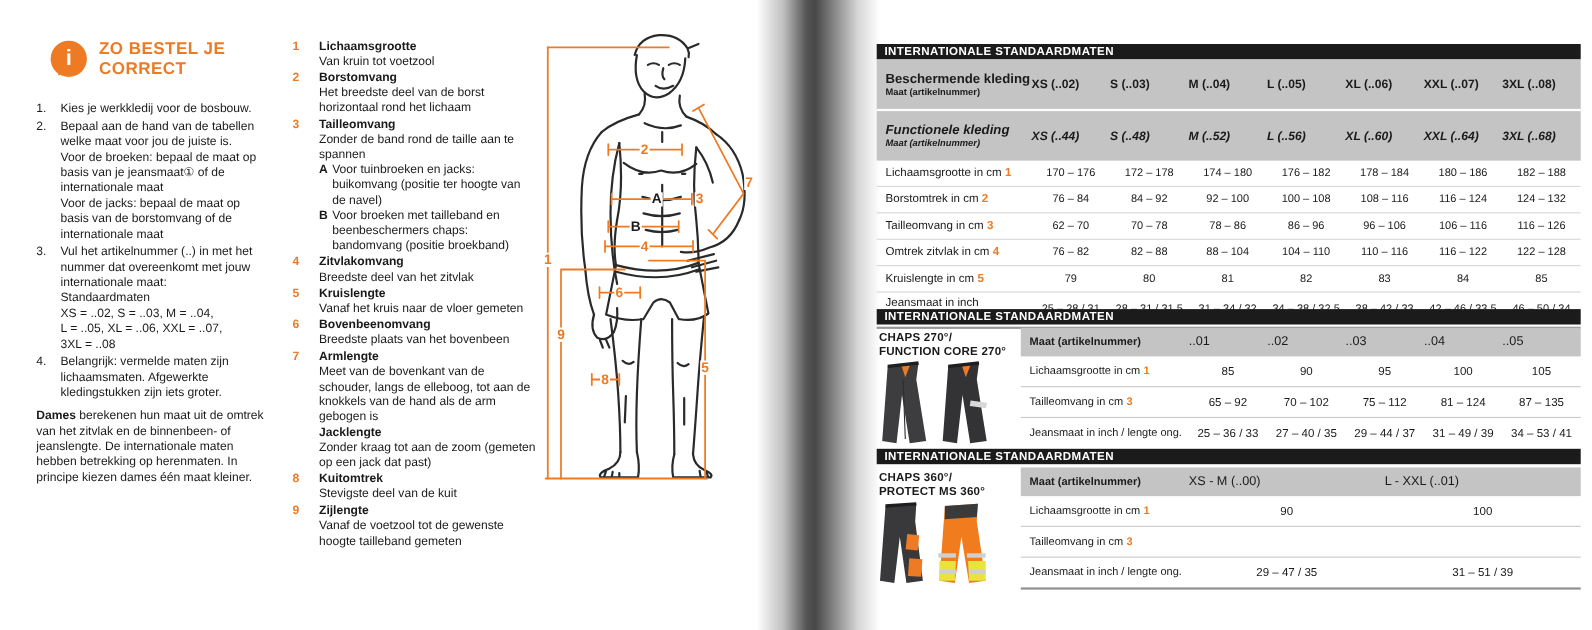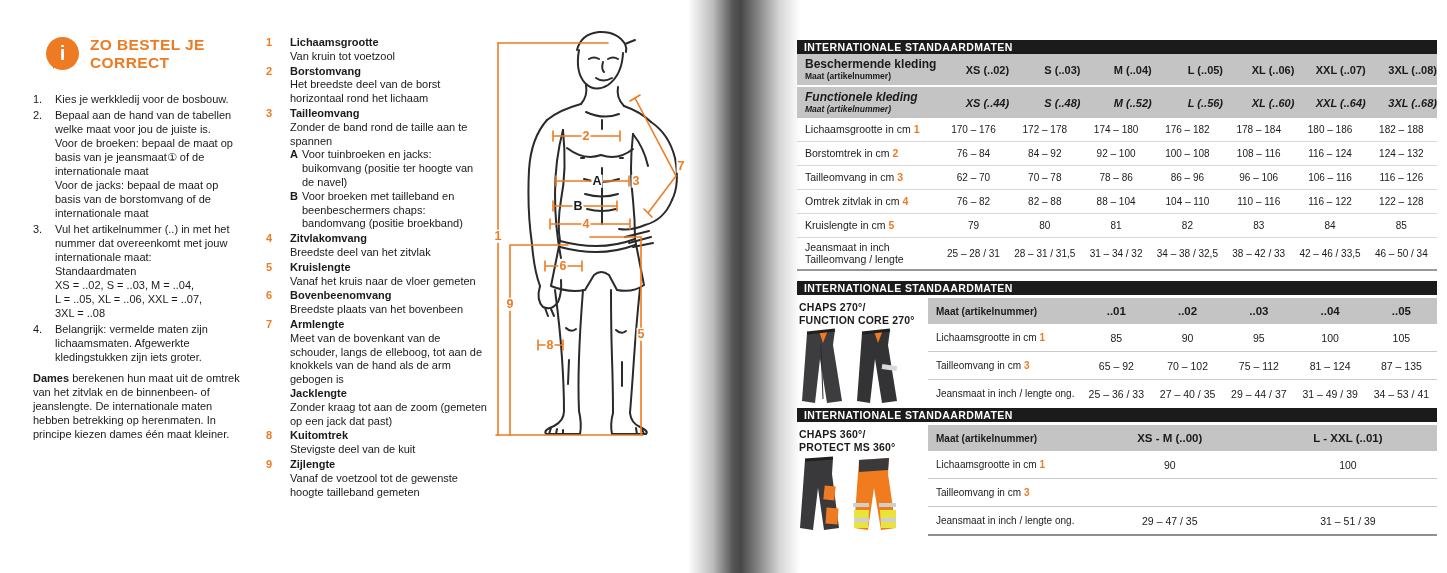--- a/index.html
+++ b/index.html
@@ -41,48 +41,48 @@
   .flp-4{left:103px;top:196px}.flp-5{left:158px;top:306px}.flp-6{left:80px;top:238px}
   .flp-7{left:198px;top:138px}.flp-8{left:67px;top:317px}.flp-9{left:27px;top:276px}
   .flp-A{left:114px;top:153px}.flp-B{left:95px;top:178px}
   
   .rp{position:absolute;left:797px;width:640px;}
   .bar{height:14px;background:#1b1b1b;color:#fff;font-weight:700;font-size:10.5px;
     letter-spacing:.4px;display:flex;align-items:center;padding-left:7px;box-sizing:border-box;}
   
   .t1{top:40px;border-bottom:2px solid #979797;}
   .t1-head{background:#c4c4c4;}
-  .t1-hrow{display:flex;align-items:center;height:31px;}
+  .t1-hrow{display:flex;align-items:center;height:45px;}
   .t1-hrow.second{border-top:2px solid #fff;font-style:italic;}
   .t1-hlabel{width:22%;padding-left:8px;box-sizing:border-box;}
   .t1-hlabel .big{font-weight:700;font-size:12px;line-height:1.05;}
   .t1-hlabel .small{font-weight:700;font-size:8.5px;}
   .t1-hcells{flex:1;display:flex;}
-  .t1-hcell{flex:1;text-align:right;font-weight:700;font-size:11px;}
+  .t1-hcell{flex:1;text-align:left;font-weight:700;font-size:11px;}
   .trow{display:flex;align-items:center;height:23px;border-bottom:1px solid #d8d8d8;}
   .t1-rows .trow:last-child{height:31px;border-bottom:none;}
   .tlabel{width:22%;padding-left:8px;box-sizing:border-box;font-size:10.5px;line-height:1.1;}
   .tlabel2{display:block;}
   .tlabel2:empty{display:none;}
   .ref{color:#ee7b23;font-weight:800;margin-left:3px;}
   .ref:empty{display:none;}
   .tcells{flex:1;display:flex;justify-content:center;}
   .tcell{flex:1;text-align:center;font-size:10px;}
   
   .pt{height:124px;}
   .t2{top:281px;}
   .t3{top:408px;}
   .t3 .pt-grid{border-bottom:2px solid #8f8f8f;}
   .pt-title{position:absolute;left:2px;top:20px;font-weight:800;font-size:10.5px;line-height:1.2;letter-spacing:.2px;}
   .pt-img{position:absolute;left:0;top:40px;width:112px;height:90px;}
   .pt-grid{position:absolute;left:131px;top:17px;width:509px;}
   .pt-hrow{display:flex;background:#c4c4c4;height:26px;align-items:center;}
   .pt-hlabel{width:30%;padding-left:8px;box-sizing:border-box;font-weight:700;font-size:10px;}
   .pt-hcells{flex:1;display:flex;}
-  .pt-hcell{flex:1;text-align:center;font-weight:700;font-size:11.5px;}
+  .pt-hcell{flex:1;text-align:left;font-weight:400;font-size:11.5px;}
   .pt-row{display:flex;height:27px;align-items:center;border-bottom:1px solid #c9c9c9;}
   .pt-rows .pt-row:last-child{border-bottom:none;}
   .pt-label{width:30%;padding-left:8px;box-sizing:border-box;font-size:10px;}
   .pt-cell{flex:1;text-align:center;font-size:10.5px;}
 </style>
 </head>
 <body>
 
 <div class="stage">
 

